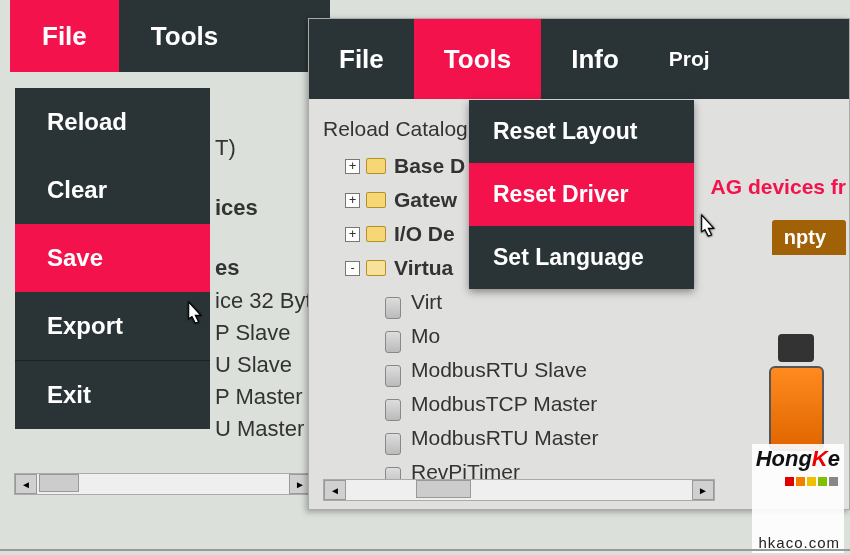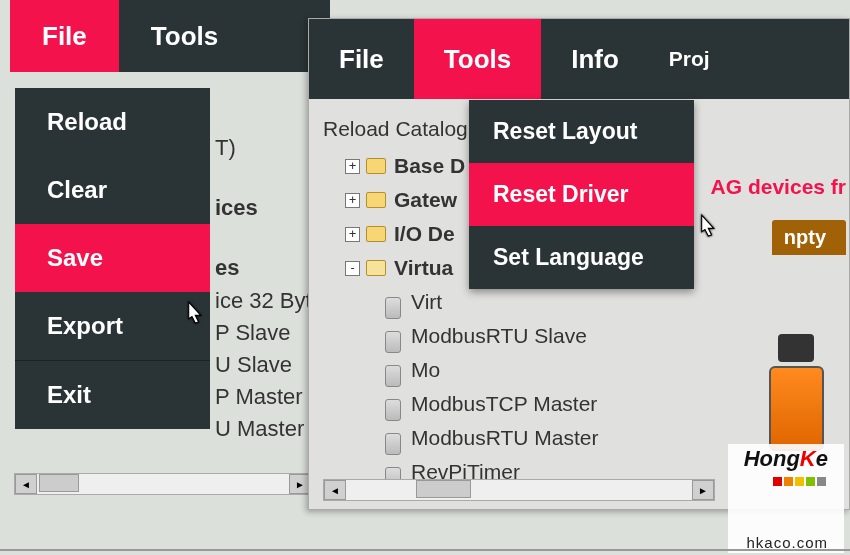--- a/index.html
+++ b/index.html
@@ -215,21 +215,21 @@
     border-radius: 4px;
     margin: 0 auto 4px;
   }
   
   .logo {
     position: absolute;
     right: 6px;
     bottom: 2px;
     text-align: right;
     background: rgba(255,255,255,.9);
-    padding: 2px 16px;
+    padding: 2px 4px;
   }
   .logo-main { font-weight: bold; font-style: italic; font-size: 22px; color: #111; }
   .logo-main .k { color: #e00; }
   .logo-squares span {
     display: inline-block; width: 9px; height: 9px; margin-right: 2px;
   }
   .logo-sub { font-size: 15px; color: #222; letter-spacing: 1px; margin-top: 44px; }
   
   .hr-bottom {
     position: absolute;
@@ -302,25 +302,25 @@
           <span class="exp">-</span>
           <span class="folder open"></span>
           <span class="bold">Virtua</span>
         </div>
       <div class="tree-row ind2">
           <span class="dev-icon"></span>
           <span>Virt</span>
         </div>
       <div class="tree-row ind2">
           <span class="dev-icon"></span>
+          <span>Mo</span>
+        </div>
+      <div class="tree-row ind2">
+          <span class="dev-icon"></span>
           <span>ModbusRTU Slave</span>
-        </div>
-      <div class="tree-row ind2">
-          <span class="dev-icon"></span>
-          <span>Mo</span>
         </div>
       <div class="tree-row ind2">
           <span class="dev-icon"></span>
           <span>ModbusTCP Master</span>
         </div>
       <div class="tree-row ind2">
           <span class="dev-icon"></span>
           <span>ModbusRTU Master</span>
         </div>
       <div class="tree-row ind2">

